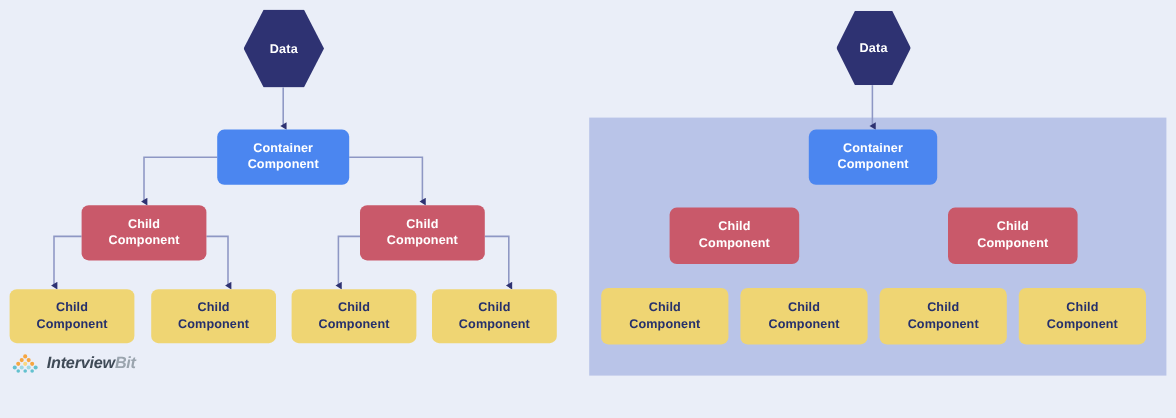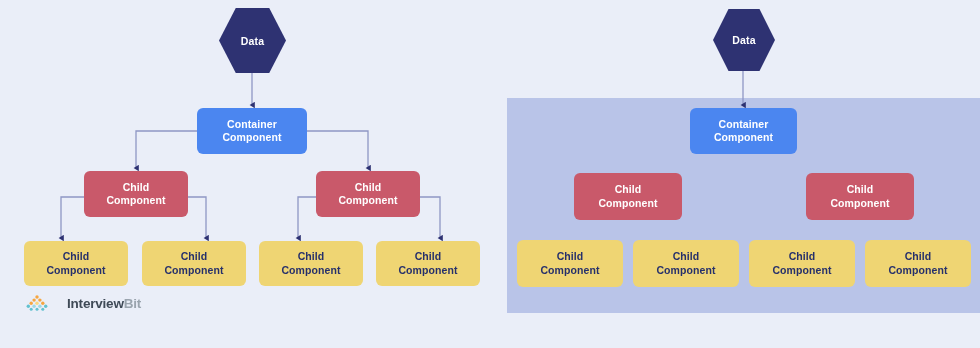--- a/index.html
+++ b/index.html
@@ -10,21 +10,21 @@
   body {
     width: 980px;
     height: 348px;
     background: #eaeef8;
     font-family: "Liberation Sans", sans-serif;
     overflow: hidden;
     position: relative;
   }
   #diagram {
     position: absolute;
-    left: 16px; top: 0;
+    left: 0; top: 0;
     width: 955px;
     height: 348px;
   }
   .layer {
     position: absolute;
     left: 0; top: 0;
     width: 980px;
     height: 348px;
   }
   svg.layer { pointer-events: none; }
@@ -114,22 +114,22 @@
     text-align: center;
     white-space: nowrap;
   }
 
   
   .logo {
     position: absolute;
     left: 10px;
     top: 295px;
     display: flex;
-    align-items: center;
-    gap: 19px;
+    gap: 7px;
+    font-style: italic;
   }
   .logo-mark { display: block; }
   .logo-text {
     font-size: 13.5px;
     font-weight: 700;
     letter-spacing: -.2px;
     white-space: nowrap;
   }
   .logo-text .t1 { color: #3f4a57; }
   .logo-text .t2 { color: #9aa4ae; }

